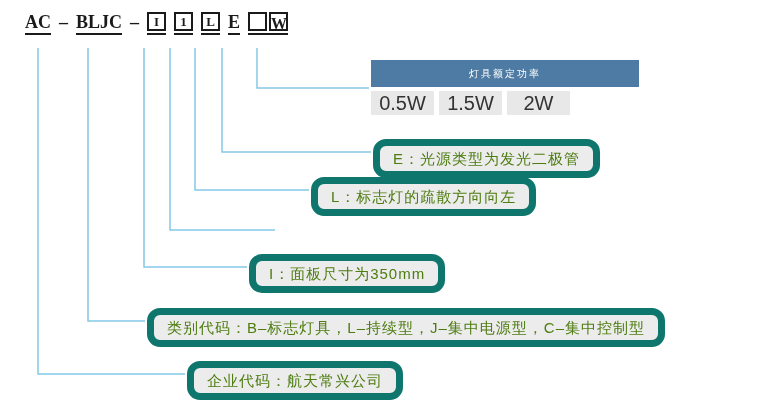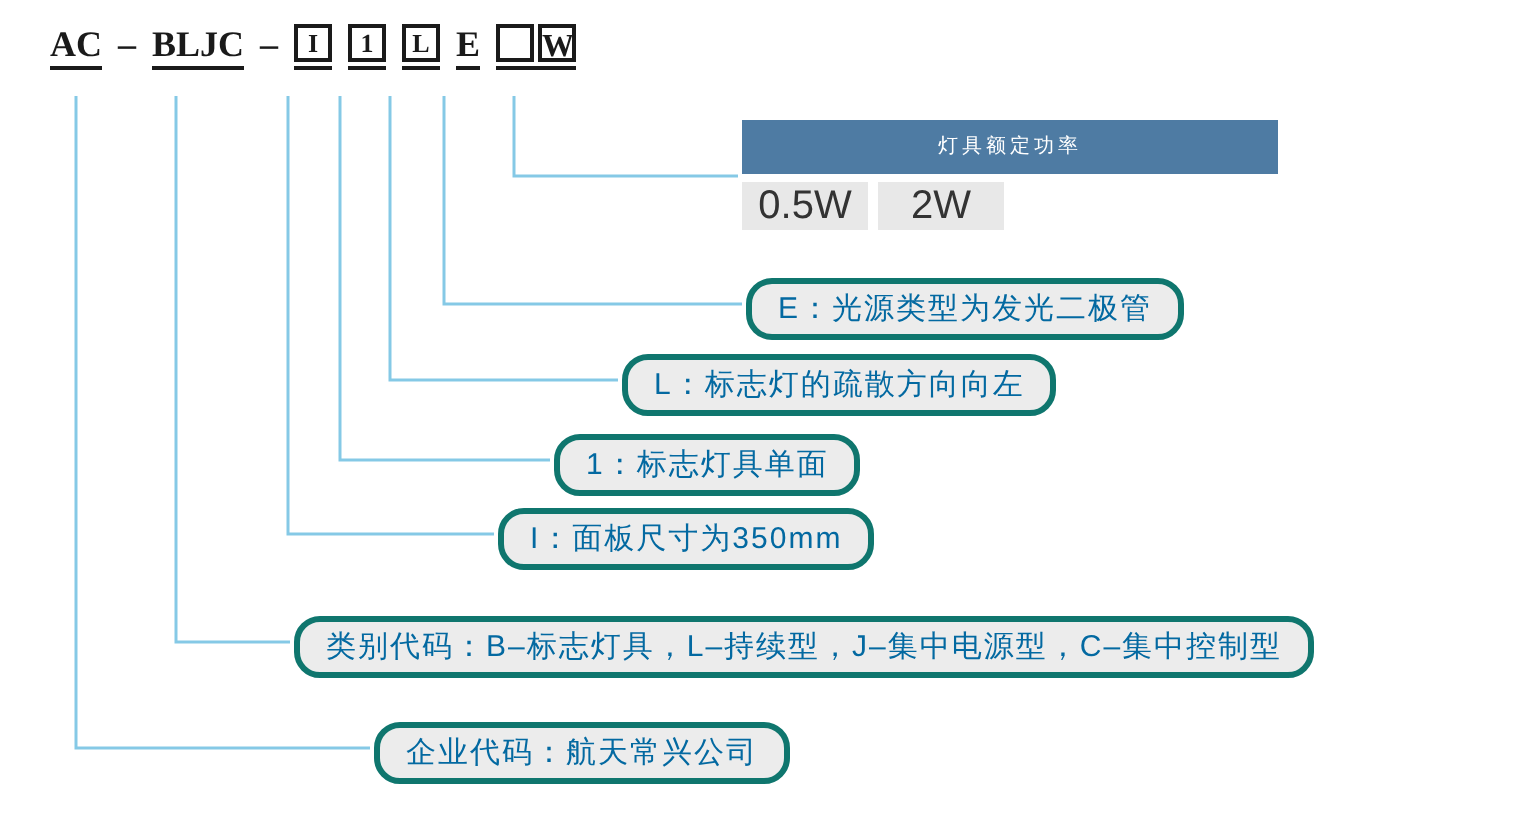--- a/index.html
+++ b/index.html
@@ -20,22 +20,22 @@
     font-size:13px;line-height:15px;text-align:center;vertical-align:bottom;
   }
   .box-pair{display:inline-flex;gap:2px;}
   .w-label{font-size:16px;line-height:19px;}
   
   #connectors{position:absolute;left:0;top:0;}
   #connectors polyline{fill:none;stroke:#85c9e6;stroke-width:1.5;}
   
   .callout{
     position:absolute;height:25px;line-height:25px;padding:0 13px;
-    background:#ececec;border:3px solid #0f766e;border-radius:13px;
-    font-size:15px;letter-spacing:1px;color:#0369a1;white-space:nowrap;
+    background:#ececec;border:7px solid #0f766e;border-radius:13px;
+    font-size:15px;letter-spacing:1px;color:#4d7c0f;white-space:nowrap;
   }
   
   .power-table{position:absolute;left:371px;top:60px;width:268px;}
   .pt-header{
     width:268px;height:27px;line-height:27px;background:#4e7ba3;color:#ffffff;
     text-align:center;font-size:10px;letter-spacing:2px;
   }
   .pt-row{display:flex;column-gap:5px;margin-top:4px;}
   .pt-cell{
     width:63px;height:24px;line-height:24px;background:#e8e8e8;color:#333333;
@@ -69,24 +69,24 @@
     <span class="u box-pair">
       <span class="code-box"></span>
       <span class="code-box w-label">W</span>
     </span>
   </div>
 
   <div class="power-table">
     <div class="pt-header">灯具额定功率</div>
     <div class="pt-row">
       <div class="pt-cell">0.5W</div>
+      <div class="pt-cell">1.5W</div>
       <div class="pt-cell">2W</div>
     </div>
   </div>
 
   <div class="callout" style="left:373px;top:139px;">E：光源类型为发光二极管</div>
   <div class="callout" style="left:311px;top:177px;">L：标志灯的疏散方向向左</div>
-  <div class="callout" style="left:277px;top:217px;">1：标志灯具单面</div>
   <div class="callout" style="left:249px;top:254px;text-align:right;">I：面板尺寸为350mm</div>
   <div class="callout" style="left:147px;top:308px;">类别代码：B–标志灯具，L–持续型，J–集中电源型，C–集中控制型</div>
   <div class="callout" style="left:187px;top:361px;text-align:right;">企业代码：航天常兴公司</div>
 
 </div>
 
 </body></html>

